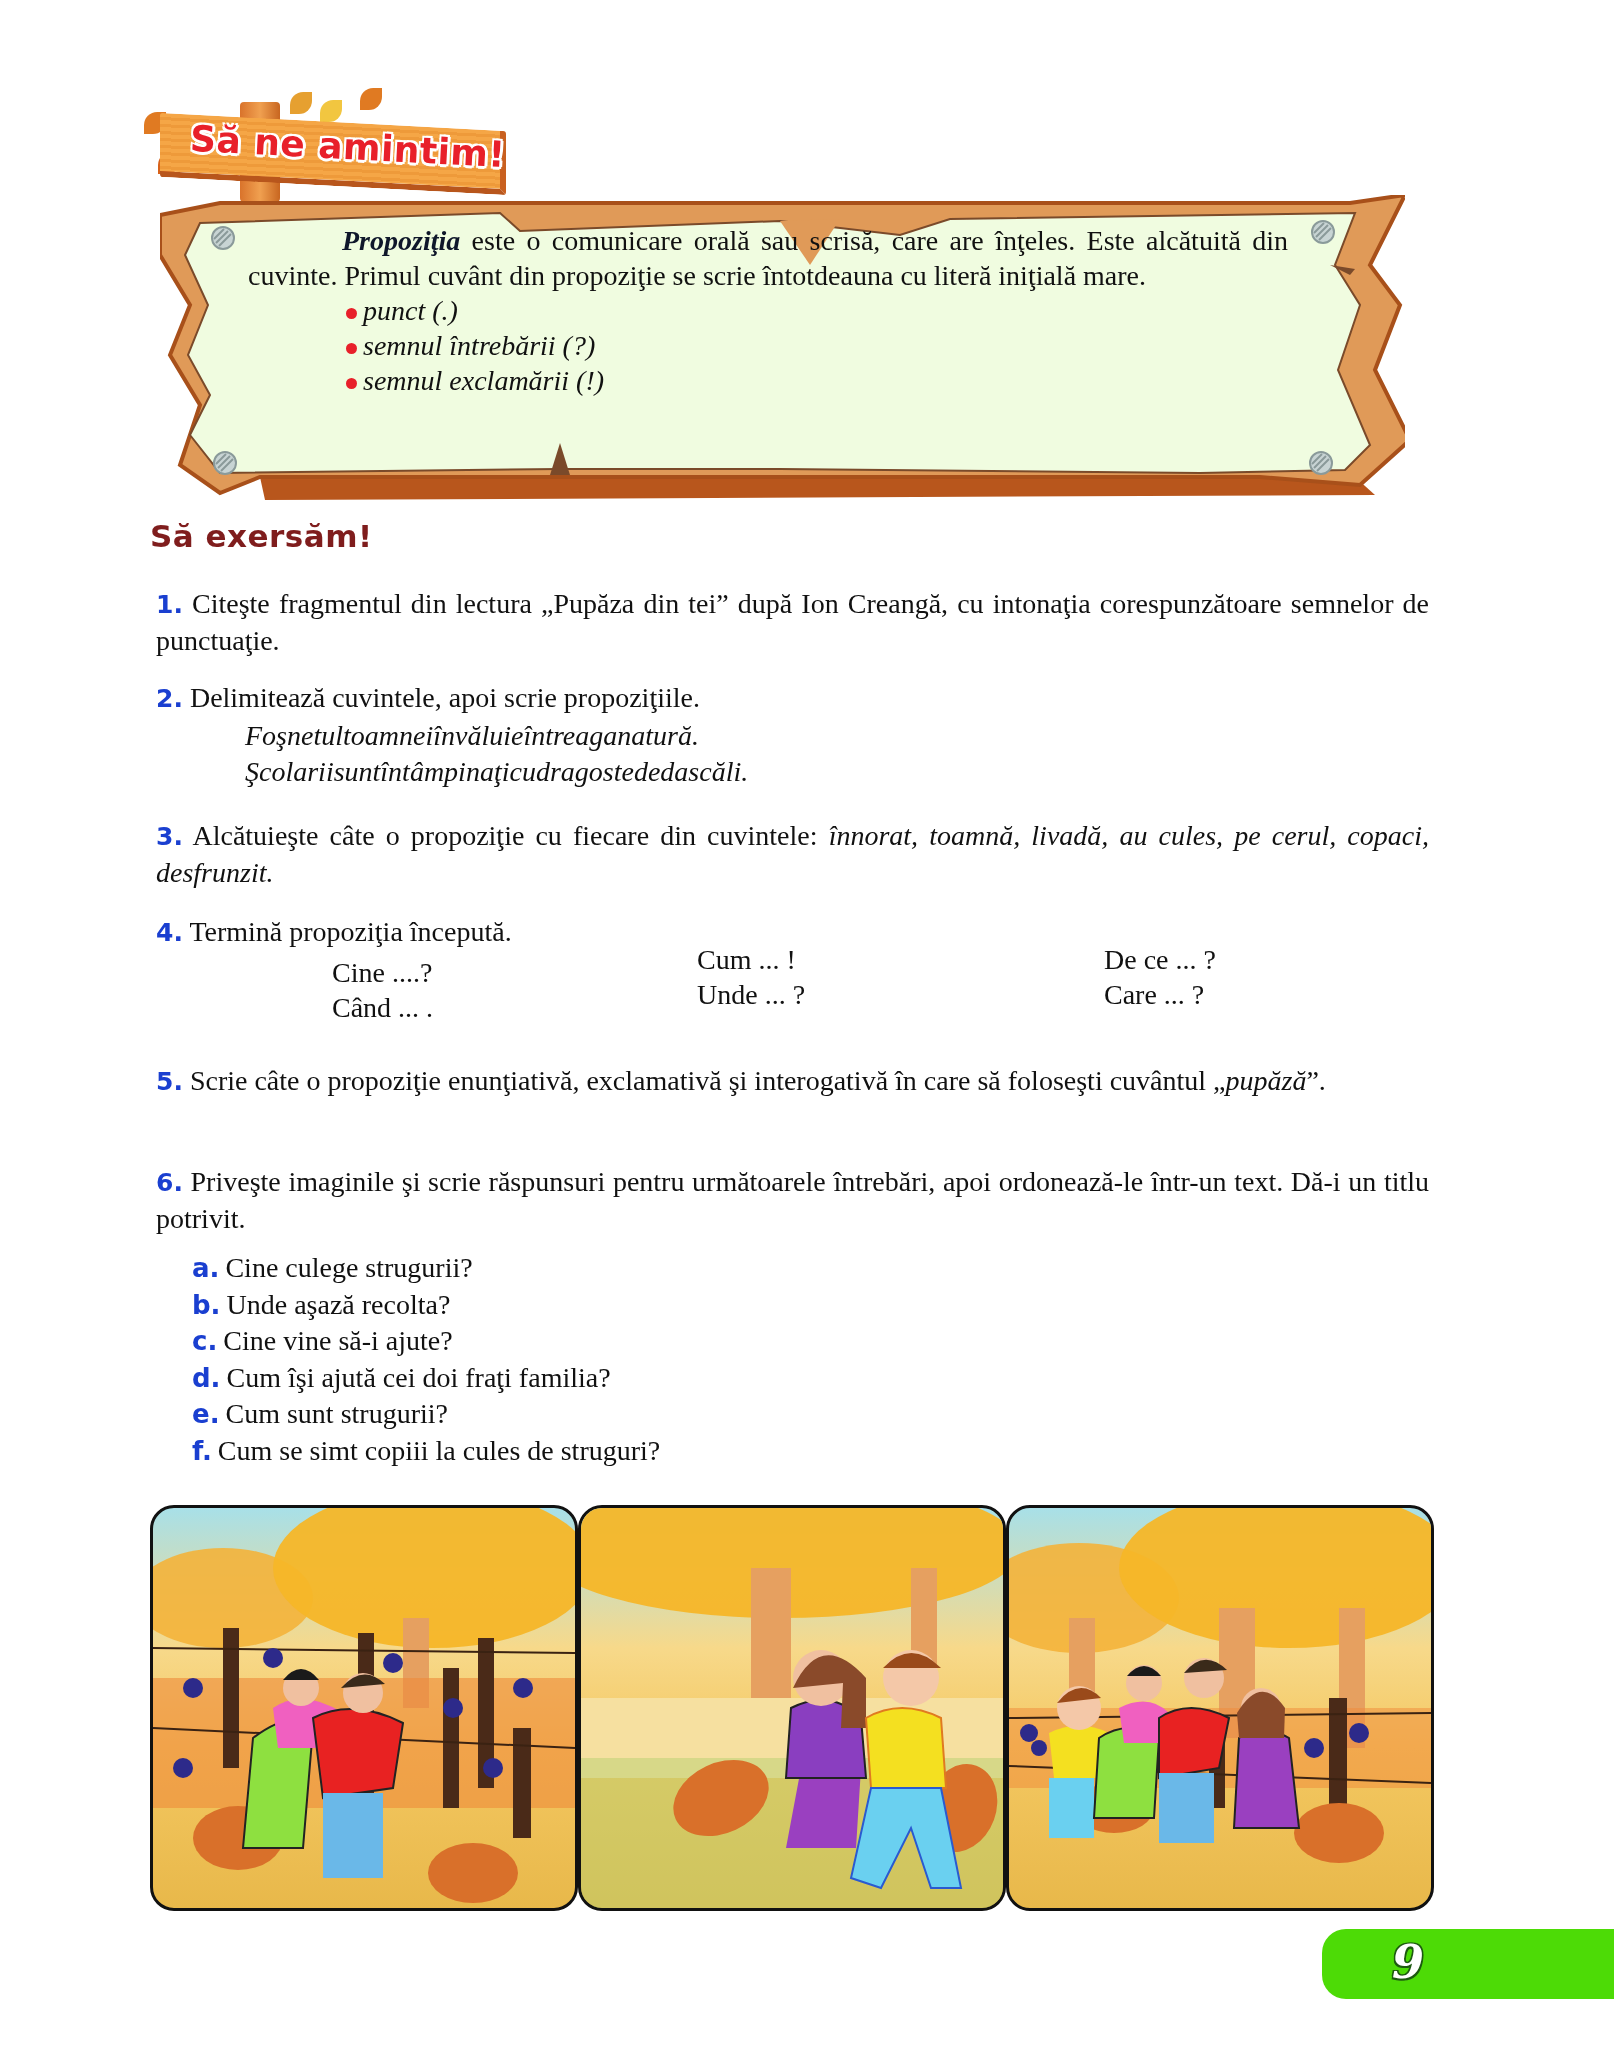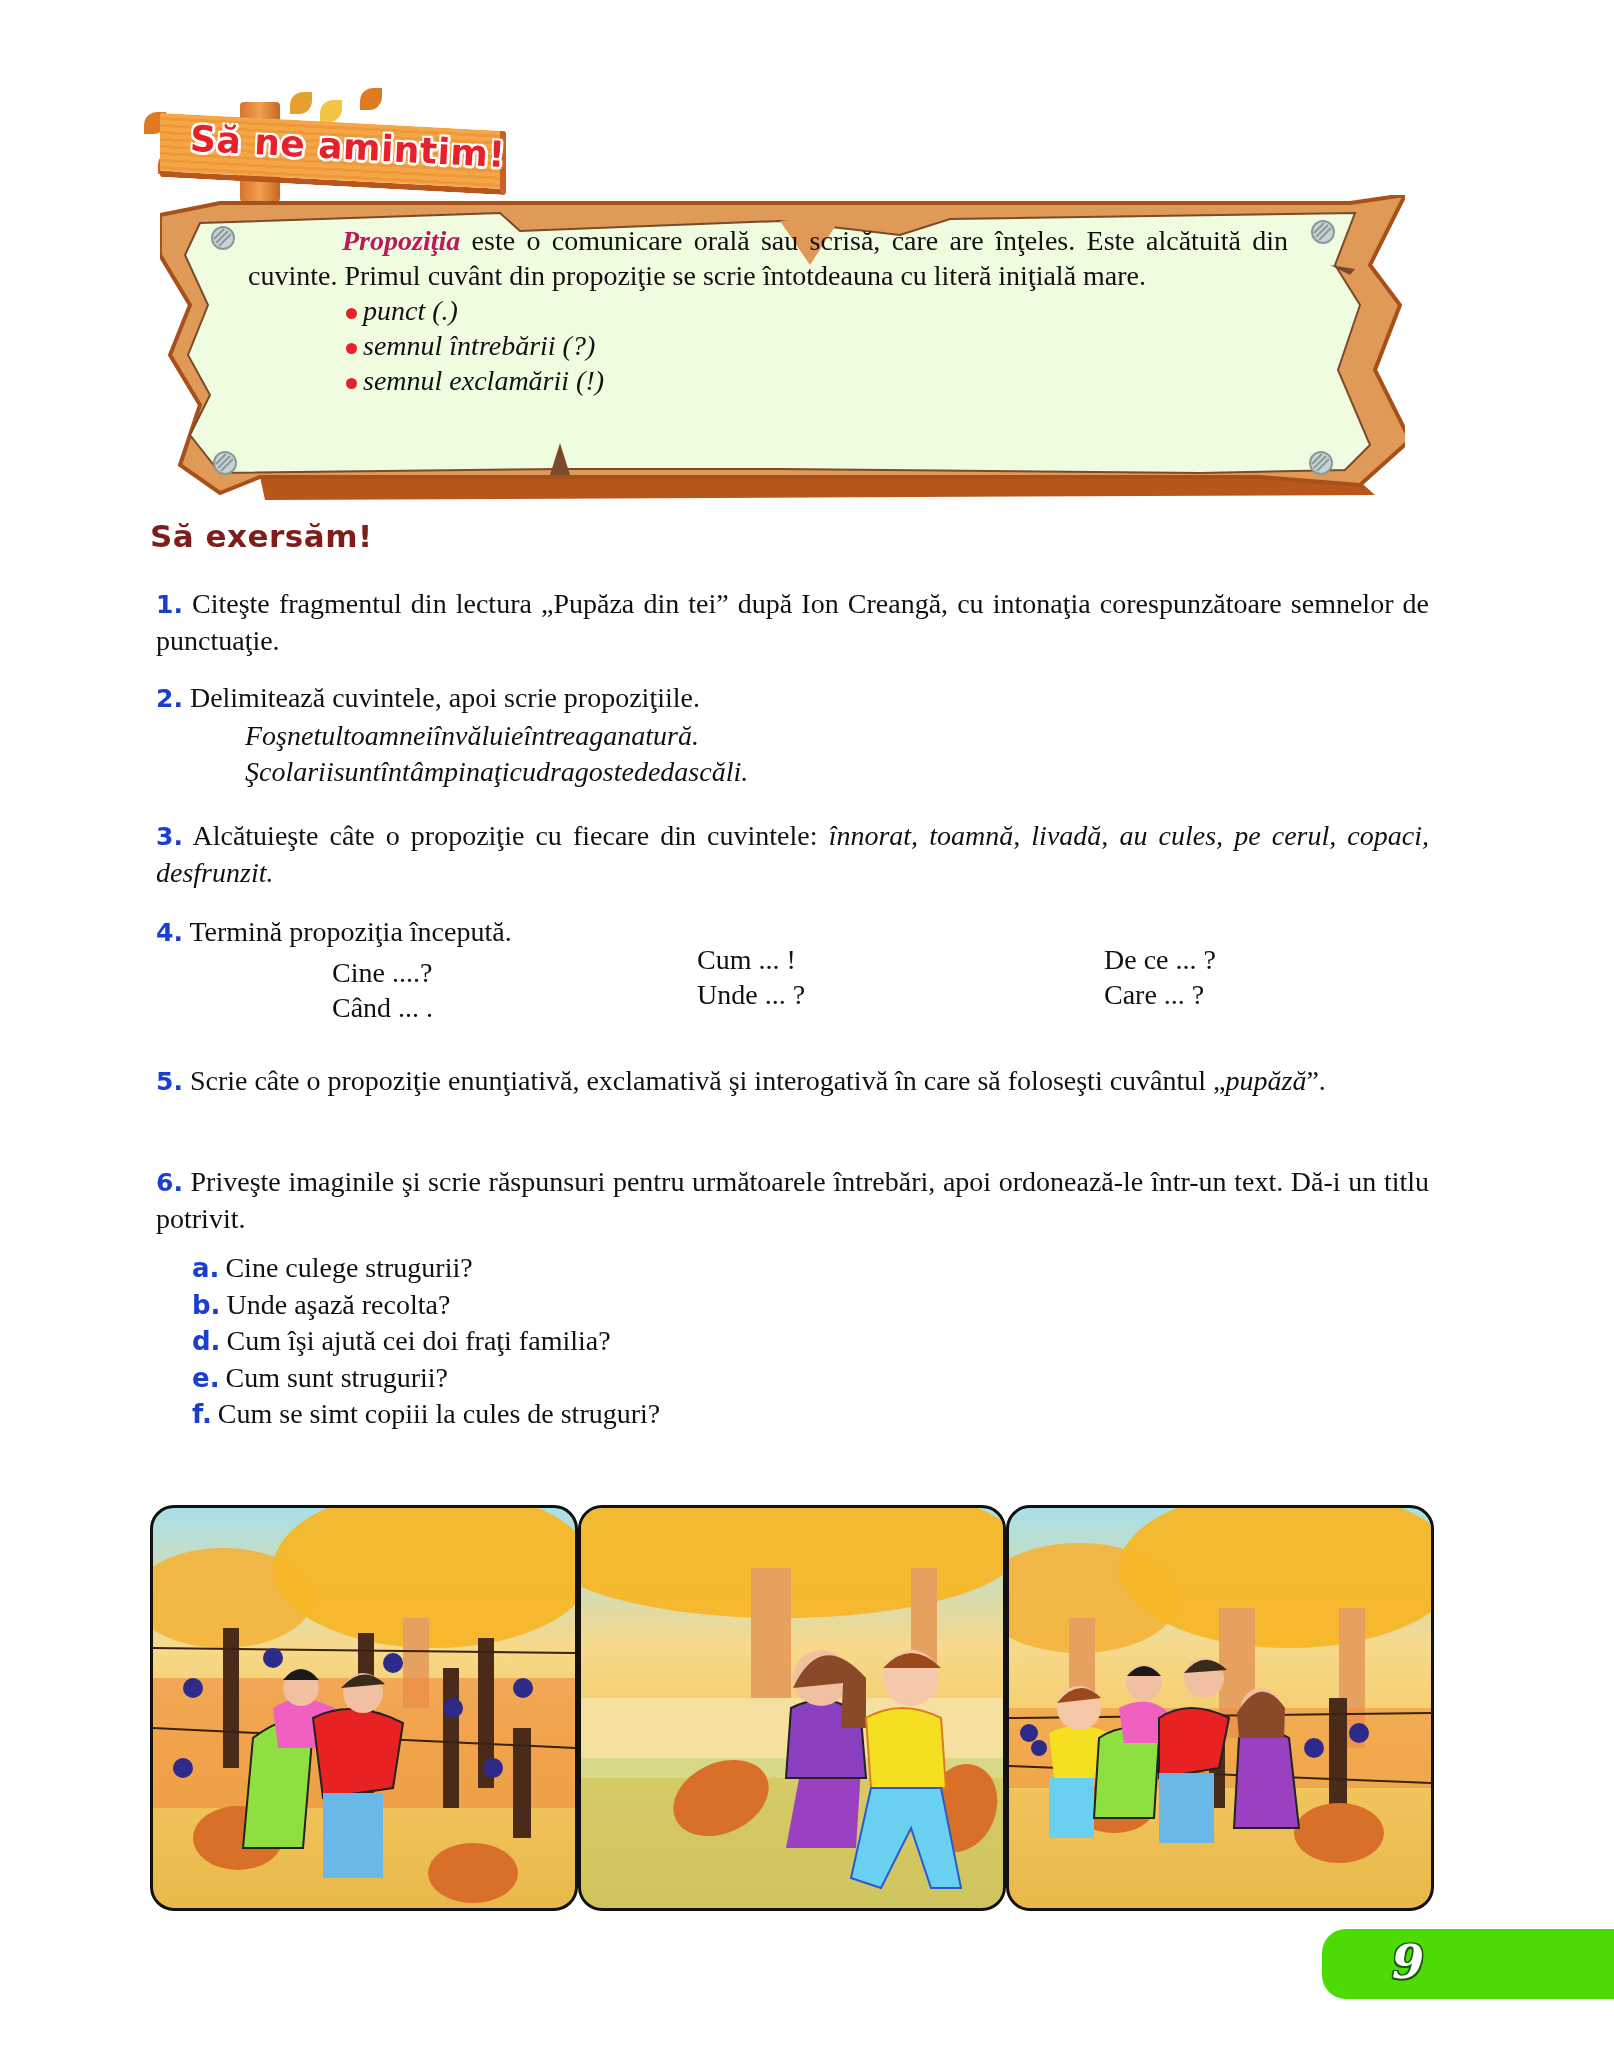--- a/index.html
+++ b/index.html
@@ -20,21 +20,21 @@
     text-shadow: -2px -2px 0 #fff, 2px -2px 0 #fff, -2px 2px 0 #fff, 2px 2px 0 #fff, 0 3px 0 #fff, 3px 0 0 #fff;
     transform:rotate(3deg); white-space:nowrap; }
 
   
   .parch-wrap { position:absolute; left:160px; top:195px; width:1245px; height:310px; }
   .parch-frame { position:absolute; left:0; top:0; width:100%; height:100%; }
   .parch-content { position:absolute; left:88px; top:28px; width:1040px;
     font-size:28px; line-height:35px; }
   .parch-content p { margin:0; text-align:justify; }
   .parch-content .indent { text-indent:94px; }
-  .red-term { color:#be185d; font-style:italic; font-weight:bold; }
+  .red-term { color:#0f172a; font-style:italic; font-weight:bold; }
   .plist { margin:0 0 0 98px; padding:0; list-style:none; }
   .plist li { font-style:italic; display:flex; align-items:center;text-align:right; }
   .dot { width:11px; height:11px; background:#e8202a; border-radius:50%; display:inline-block; margin-right:6px; margin-top:6px; }
 
   
   .section-h { position:absolute; left:150px; top:518px; font-family:"DejaVu Sans", sans-serif;
     font-weight:bold; font-size:31px; color:#7f1d1d; letter-spacing:0.5px; }
 
   
   .ex { position:absolute; left:150px; width:1285px; font-size:28px; line-height:36px; text-align:justify; }
@@ -163,20 +163,21 @@
 <div class="ex" style="top:1057px;">
   <p><span class="num">5.</span><span> Scrie câte o propoziţie enunţiativă, exclamativă şi interogativă în care să foloseşti cuvântul </span><span>„</span><span class="it">pupăză</span><span>”.</span></p>
 </div>
 
 <div class="ex" style="top:1158px;">
   <p><span class="num">6.</span><span> Priveşte imaginile şi scrie răspunsuri pentru următoarele întrebări, apoi ordonează-le într-un text. Dă-i un titlu potrivit.</span></p>
 </div>
 <div class="qlist">
   <div class="row"><span class="qlet">a.</span><span>Cine culege strugurii?</span></div>
   <div class="row"><span class="qlet">b.</span><span>Unde aşază recolta?</span></div>
+  <div class="row"><span class="qlet">c.</span><span>Cine vine să-i ajute?</span></div>
   <div class="row"><span class="qlet">d.</span><span>Cum îşi ajută cei doi fraţi familia?</span></div>
   <div class="row"><span class="qlet">e.</span><span>Cum sunt strugurii?</span></div>
   <div class="row"><span class="qlet">f.</span><span>Cum se simt copiii la cules de struguri?</span></div>
 </div>
 
 <div class="panel" style="left:150px;width:422px;">
   <svg viewBox="0 0 422 400" preserveAspectRatio="none">
     <ellipse cx="70" cy="90" rx="90" ry="50" fill="#f4b33a" opacity="0.9"></ellipse>
     <ellipse cx="280" cy="60" rx="160" ry="80" fill="#f6b628" opacity="0.95"></ellipse>
     <rect x="250" y="110" width="26" height="90" fill="#e6a060"></rect>

